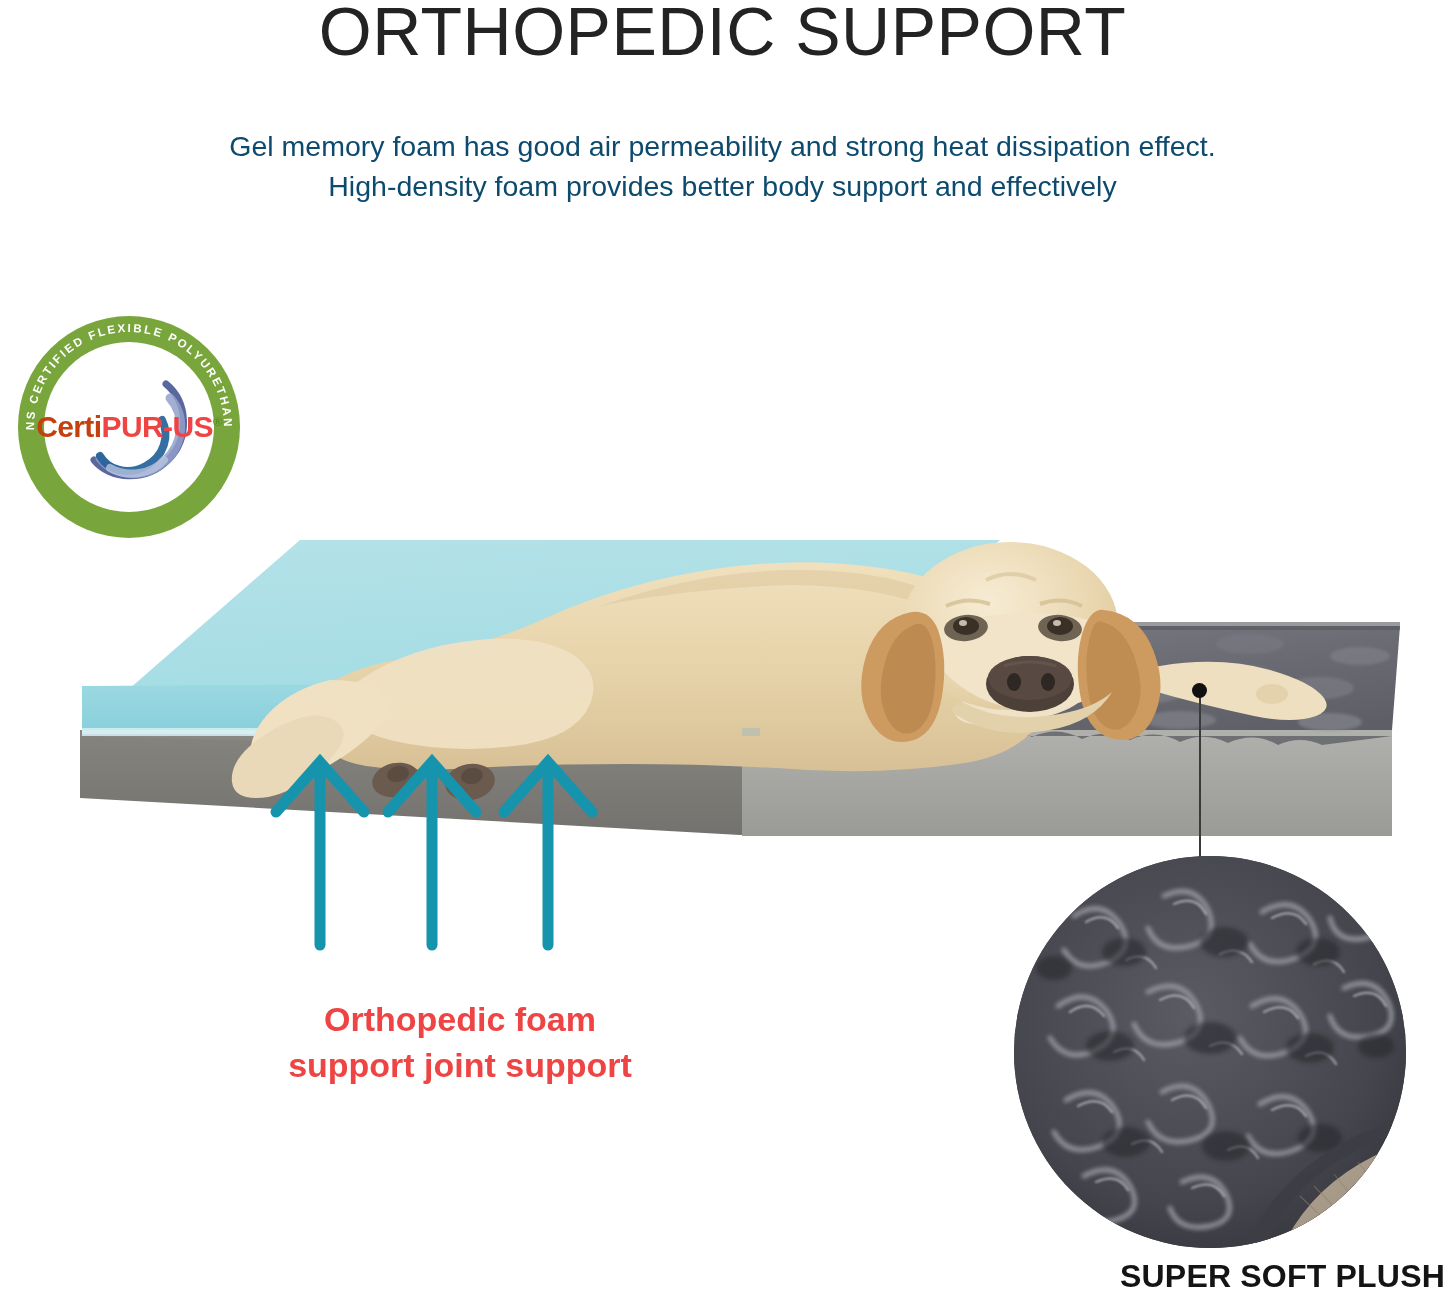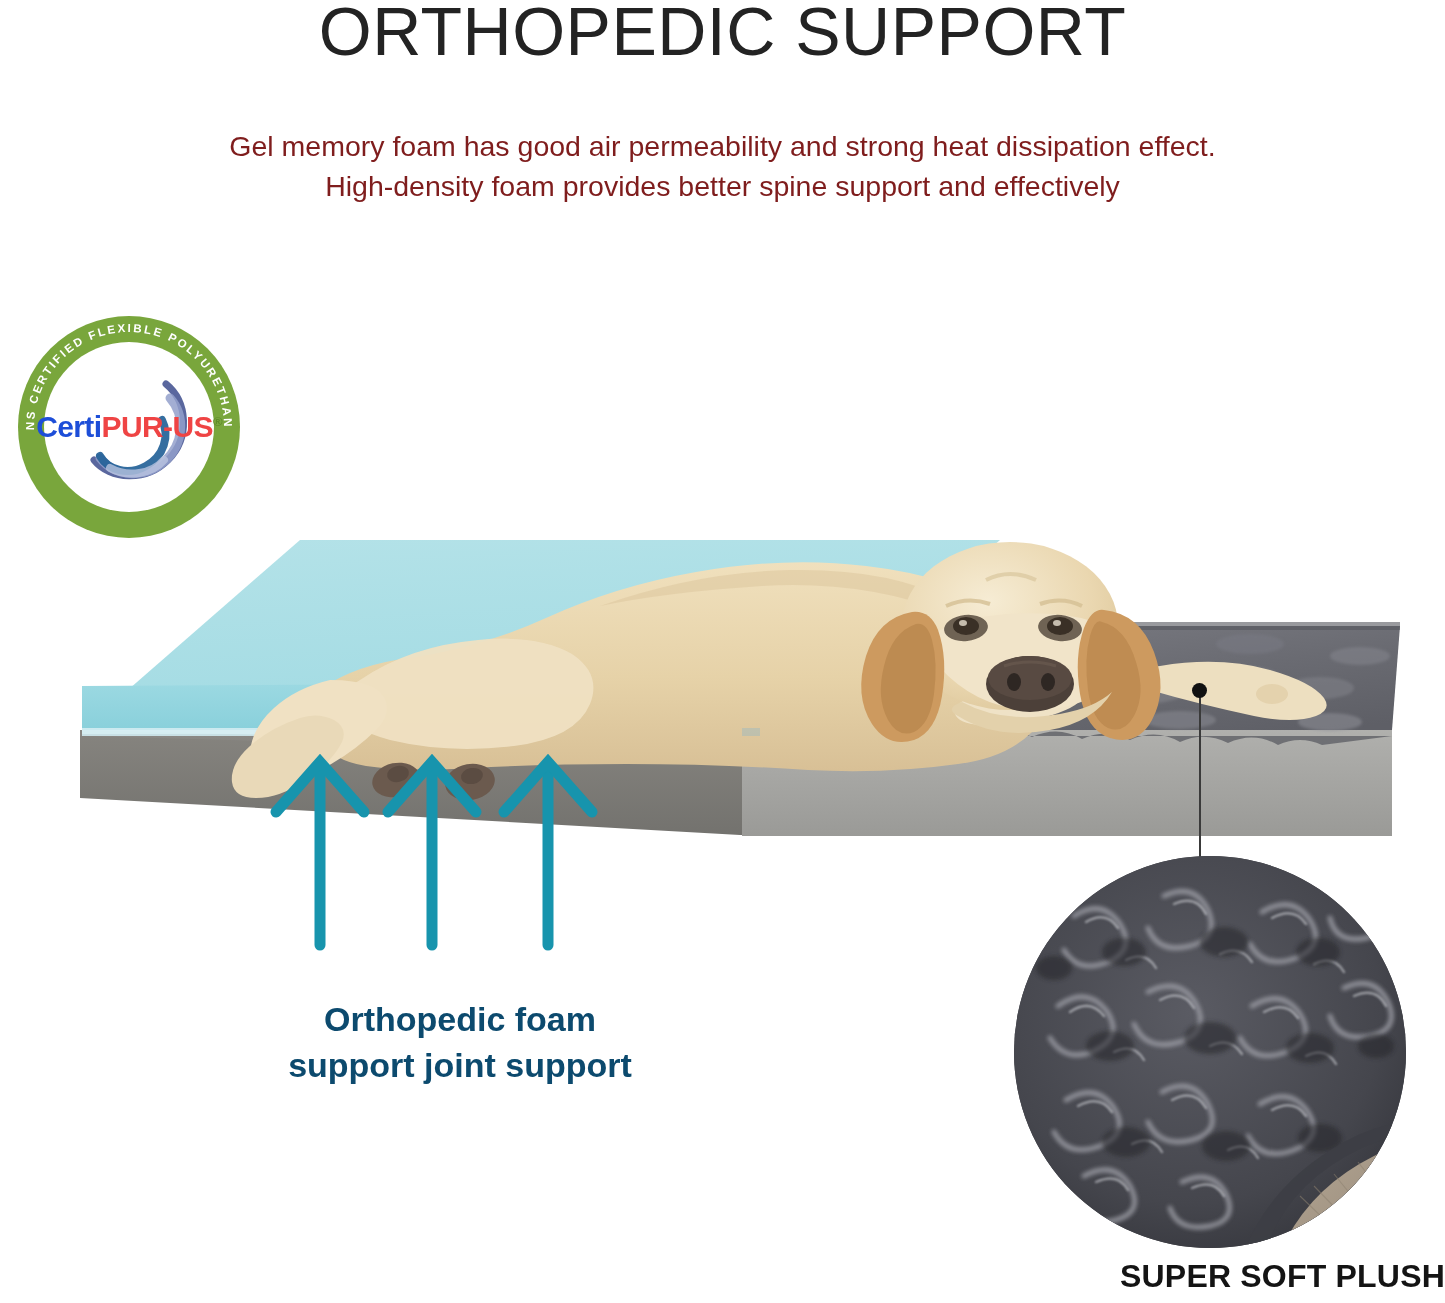--- a/index.html
+++ b/index.html
@@ -21,21 +21,21 @@
     font-weight:400;
     letter-spacing:0.5px;
     color:#232323;
     line-height:1.05;
   }
   .subcopy{
     position:absolute;left:0;top:126px;width:1445px;
     text-align:center;
     font-size:28.5px;
     font-weight:400;
-    color:#7f1d1d;
+    color:#0c4a6e;
     line-height:1.42;
   }
   .subcopy div{white-space:nowrap;}
 
   
   .badge{
     position:absolute;left:18px;top:316px;width:222px;height:222px;
   }
   .badge .ring{
     position:absolute;inset:0;border-radius:50%;
@@ -63,36 +63,36 @@
     position:absolute;left:52px;top:48px;width:128px;height:128px;
   }
   .badge .brand{
     position:absolute;left:0;top:94px;width:222px;
     text-align:center;
     font-size:30px;font-weight:700;
     letter-spacing:-0.6px;
     white-space:nowrap;
     z-index:5;
   }
-  .brand .b1{color:#1d4ed8;}
+  .brand .b1{color:#c2410c;}
   .brand .b2{color:#ef4444;}
   .brand .reg{font-size:13px;vertical-align:super;color:#5f8c2a;}
 
   
   .illus{position:absolute;left:0;top:430px;width:1445px;height:430px;}
 
   
   .arrows{position:absolute;left:0;top:740px;width:700px;height:230px;}
 
   
   .label-foam{
     position:absolute;left:150px;top:996px;width:620px;
     text-align:center;
     font-size:34px;font-weight:700;line-height:1.36;
-    color:#0c4a6e;
+    color:#ef4444;
   }
   .label-plush{
     position:absolute;left:945px;top:1258px;width:500px;
     text-align:right;
     padding-right:2px;
     font-size:32px;font-weight:700;letter-spacing:0.2px;
     color:#141414;
   }
 
   
@@ -113,21 +113,21 @@
 </style>
 </head>
 <body>
 
 <div class="stage">
 
   <div class="headline">ORTHOPEDIC SUPPORT</div>
 
   <div class="subcopy">
     <div>Gel memory foam has good air permeability and strong heat dissipation effect.</div>
-    <div>High-density foam provides better spine support and effectively</div>
+    <div>High-density foam provides better body support and effectively</div>
   </div>
 
   <div class="badge">
     <div class="ring"></div>
     <div class="ring-inner"></div>
 
     <svg class="swirl" viewBox="0 0 128 128">
       <path d="M96 20 C118 38 120 74 98 96 C76 118 40 116 24 96" fill="none" stroke="#4c5a96" stroke-width="7" stroke-linecap="round" opacity="0.92"></path>
       <path d="M100 34 C116 52 114 80 94 98 C74 116 44 112 30 94" fill="none" stroke="#93a0cb" stroke-width="9" stroke-linecap="round" opacity="0.85"></path>
       <path d="M92 56 C100 72 94 92 76 102 C58 112 38 106 30 92" fill="none" stroke="#1f5e96" stroke-width="8" stroke-linecap="round" opacity="0.9"></path>

